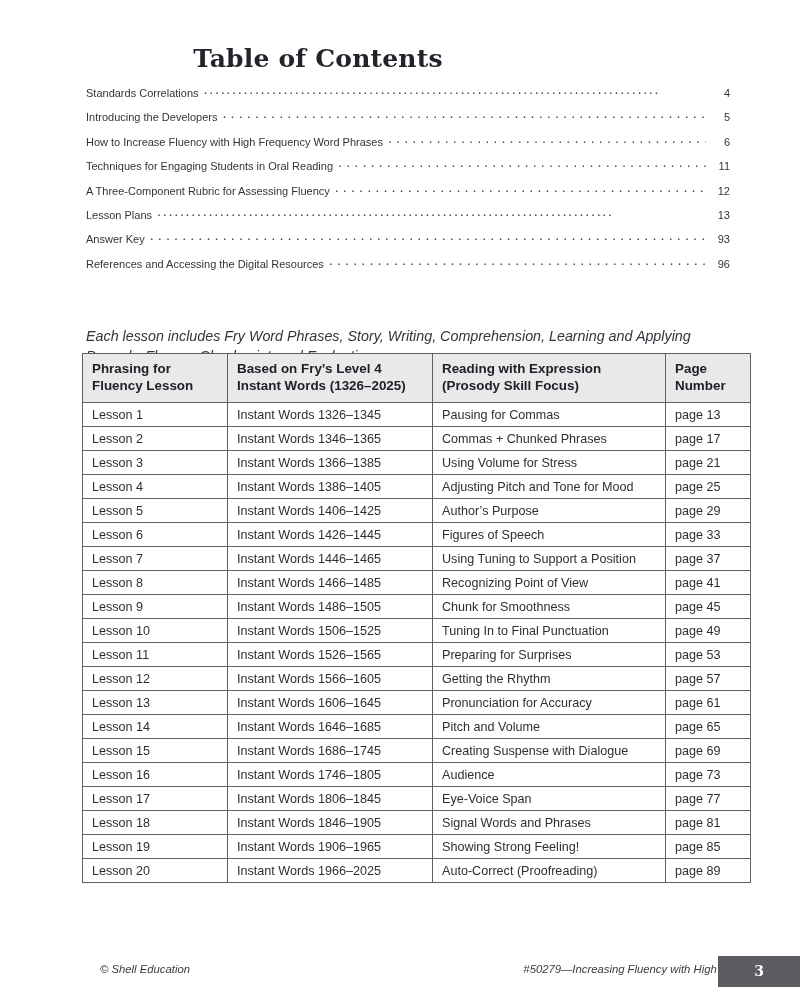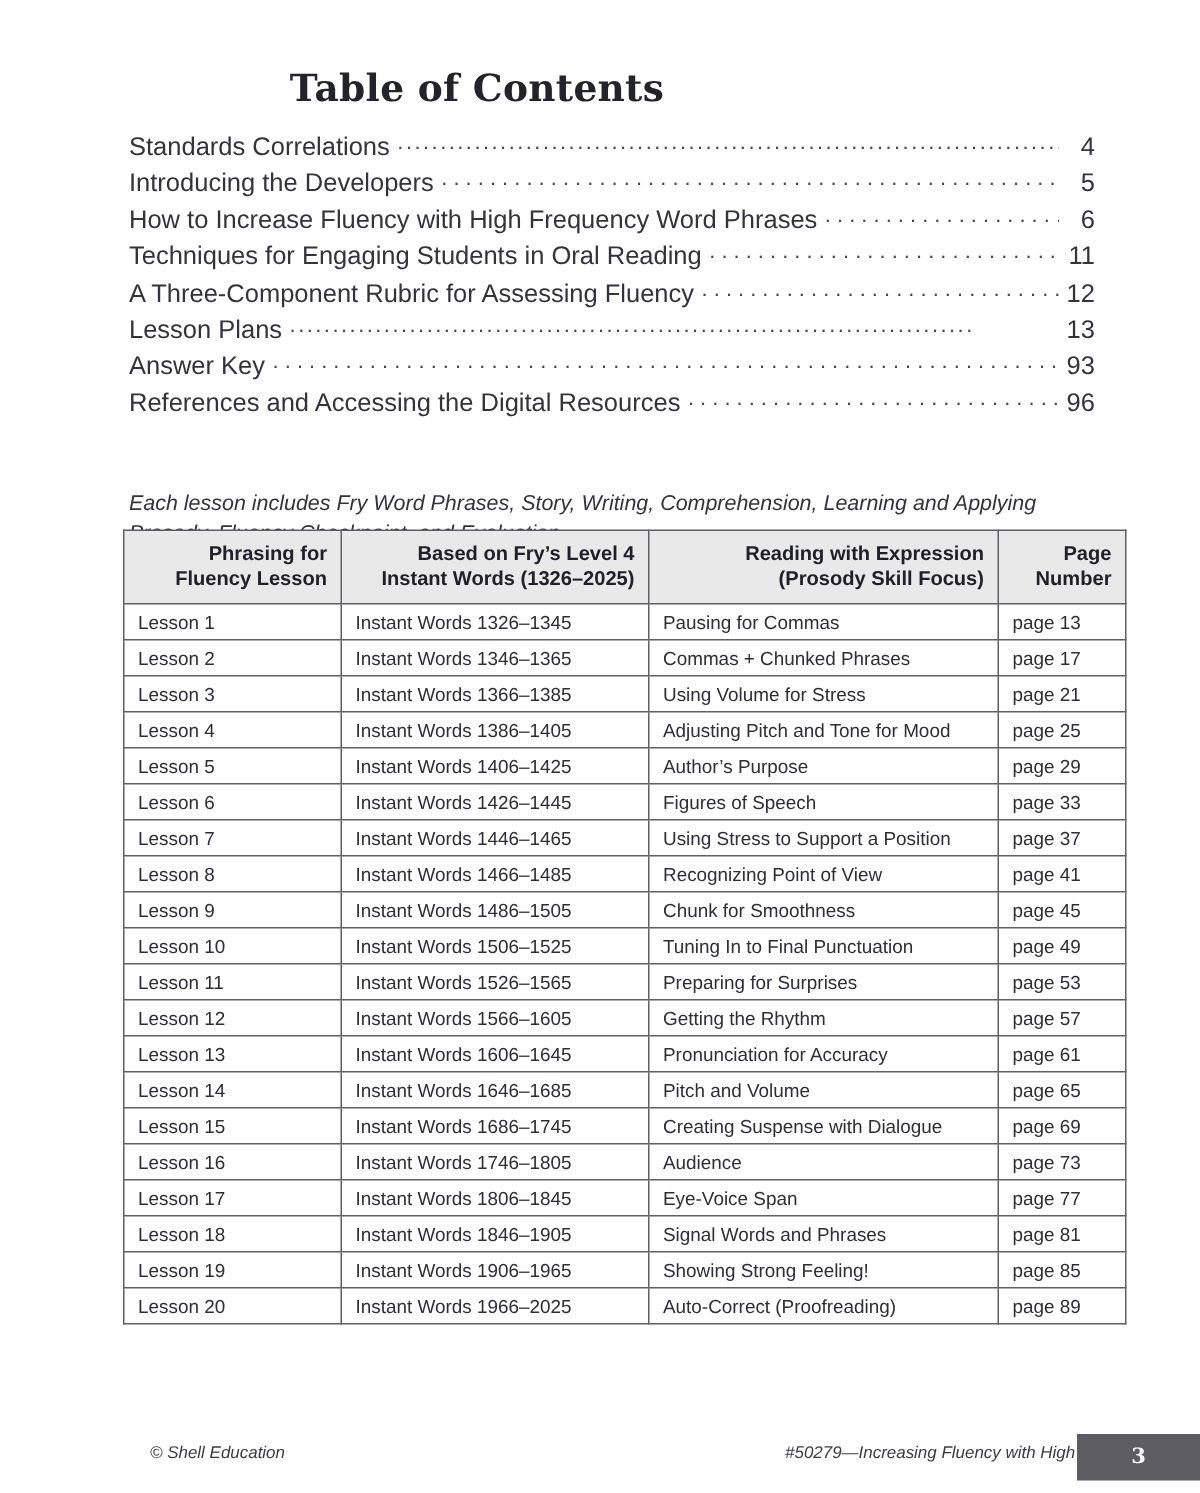--- a/index.html
+++ b/index.html
@@ -40,21 +40,21 @@
   .toc {
     position: absolute;
     top: 86px;
     left: 86px;
     width: 644px;
   }
   .toc-row {
     display: flex;
     align-items: baseline;
     height: 24.4px;
-    font-size: 17px;
+    font-size: 11px;
     color: #33333c;
     white-space: nowrap;
   }
   .toc-label {
     flex: 0 0 auto;
     padding-right: 3px;
   }
   .toc-dots {
     flex: 1 1 auto;
     overflow: hidden;
@@ -123,21 +123,21 @@
   .lesson-table tbody td {
     height: 23px;
     padding: 0 9px;
     background: #ffffff;
   }
   .col-lesson   { width: 145px; }
   .col-words    { width: 205px; }
   .col-prosody  { width: 233px; }
   .col-page     { width: 85px; }
 
-  .hdr-line { display: block; text-align: right; }
+  .hdr-line { display: block; }
 
   
   .footer-left {
     position: absolute;
     left: 100px;
     top: 963px;
     font-size: 11.3px;
     font-style: italic;
     color: #3a3a42;
   }
@@ -287,21 +287,21 @@
         </tr>
         <tr>
           <td>Lesson 6</td>
           <td>Instant Words 1426–1445</td>
           <td>Figures of Speech</td>
           <td>page 33</td>
         </tr>
         <tr>
           <td>Lesson 7</td>
           <td>Instant Words 1446–1465</td>
-          <td>Using Stress to Support a Position</td>
+          <td>Using Tuning to Support a Position</td>
           <td>page 37</td>
         </tr>
         <tr>
           <td>Lesson 8</td>
           <td>Instant Words 1466–1485</td>
           <td>Recognizing Point of View</td>
           <td>page 41</td>
         </tr>
         <tr>
           <td>Lesson 9</td>

